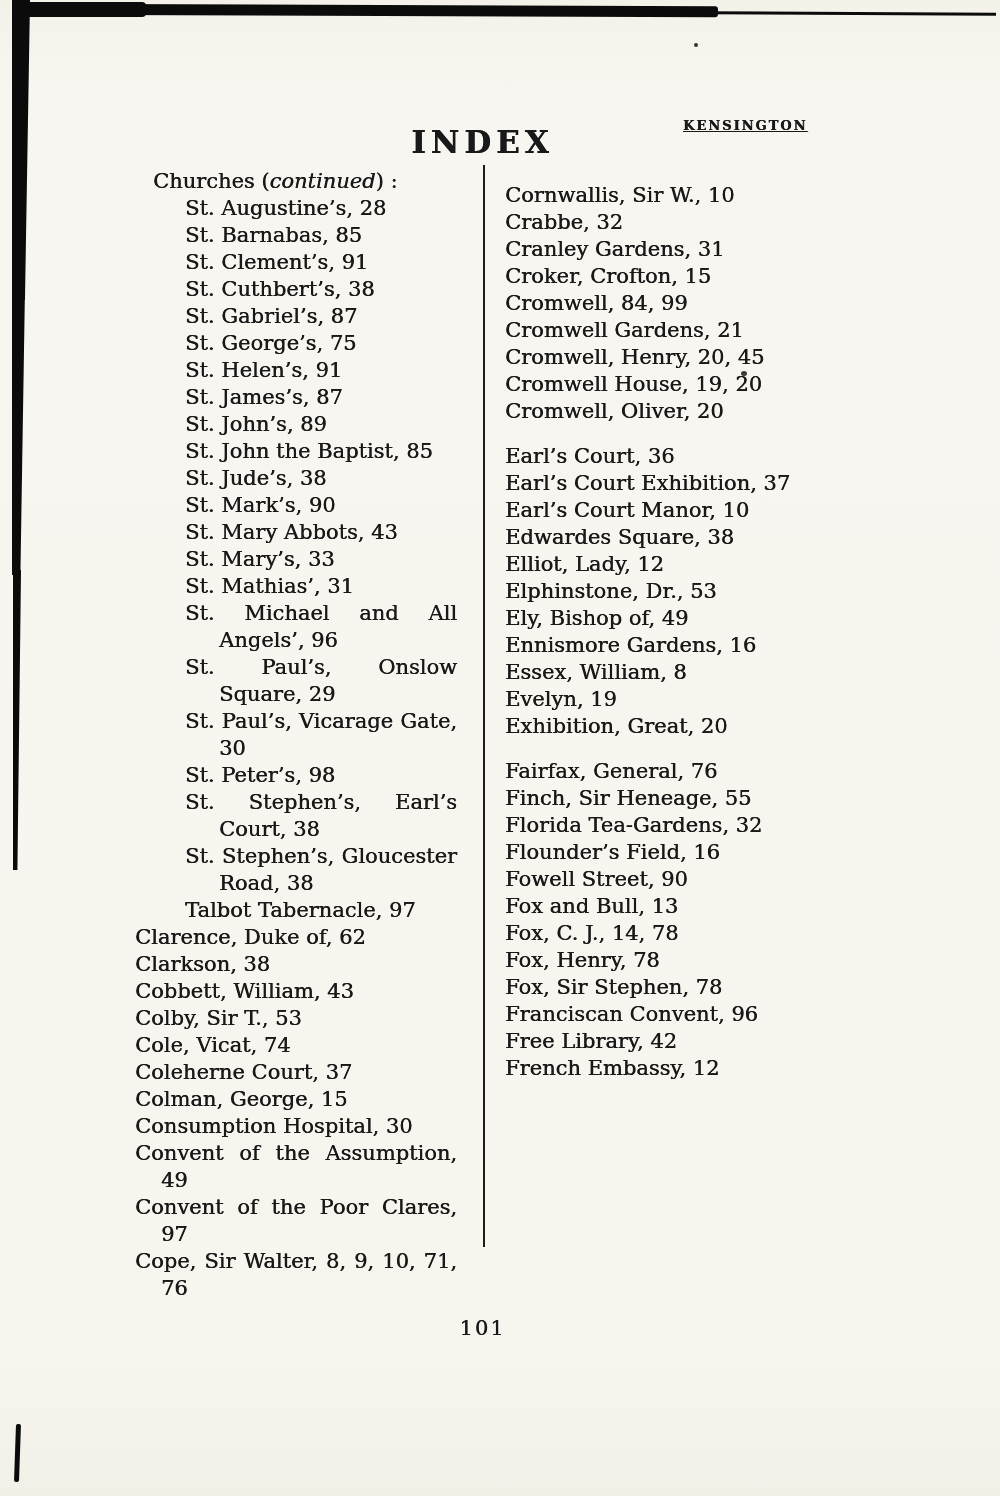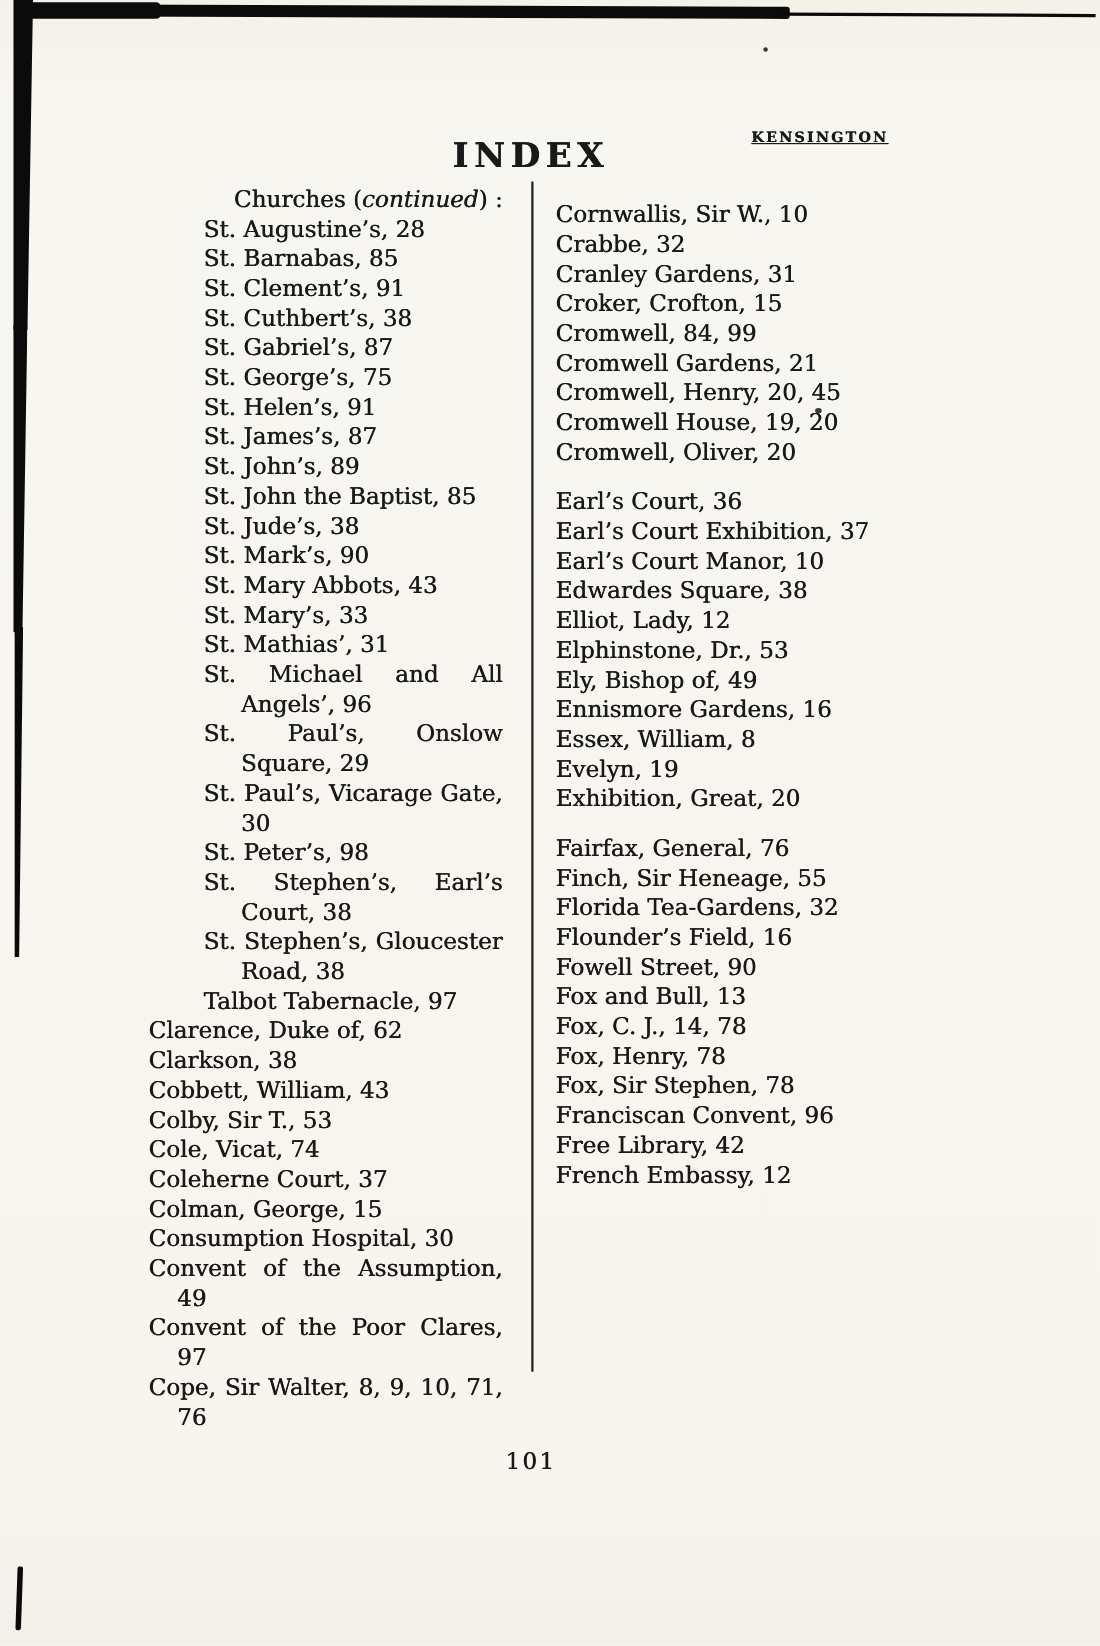--- a/index.html
+++ b/index.html
@@ -48,21 +48,21 @@
   .divider {
     position: absolute; left: 483px; top: 165px;
     width: 2px; height: 1082px; background: #1c1c1c;
   }
 
   .entry {
     font-size: 21px;
     line-height: 27px;
     text-align: justify;
   }
-  .heading { text-align: right; margin-left: 18px; }
+  .heading { text-align: left; margin-left: 18px; }
   .it { font-style: italic; }
   .hang   { padding-left: 26px; text-indent: -26px; }
   .church { padding-left: 84px; text-indent: -34px; }
   .group.gap { margin-top: 18px; }
 
   
   .page-number {
     position: absolute; left: 135px; top: 1316px; width: 695px;
     text-align: center; font-size: 21px; letter-spacing: 2px;
   }

